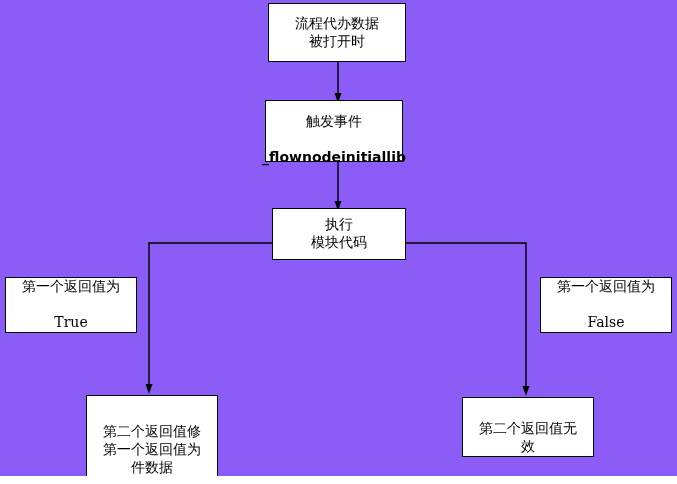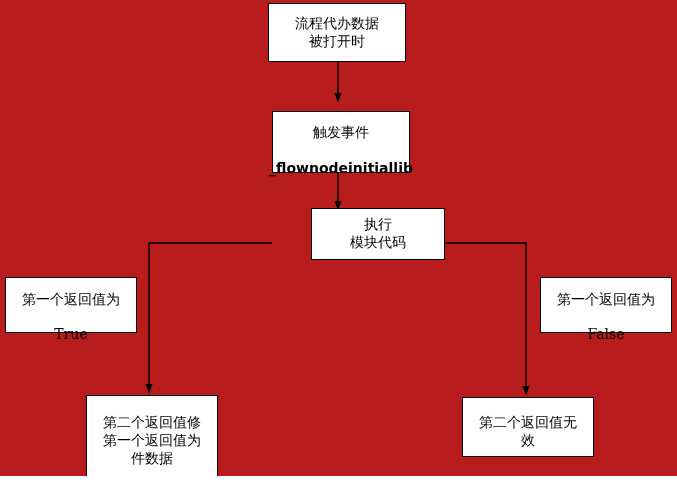--- a/index.html
+++ b/index.html
@@ -7,21 +7,21 @@
     padding: 0;
     background: #ffffff;
   }
   body {
     font-family: "DejaVu Sans", "Liberation Sans", sans-serif;
   }
   #canvas {
     position: relative;
     width: 677px;
     height: 476px;
-    background: #b91c1c;
+    background: #8b5cf6;
     overflow: hidden;
   }
   .node {
     position: absolute;
     box-sizing: border-box;
     border: 1px solid #000000;
     background: #ffffff;
     display: flex;
     align-items: center;
     justify-content: center;
@@ -42,21 +42,21 @@
     font-family: "DejaVu Serif", "Liberation Serif", serif;
     margin-top: 40px;
   }
   .mono-ish {
     font-family: "DejaVu Sans", "Liberation Sans", sans-serif;
     font-weight: bold;
   }
 
   
   .annot {
-    align-items: center;
+    align-items: flex-end;
     padding-top: 7px;
   }
 
   #wires {
     position: absolute;
     left: 0;
     top: 0;
     width: 677px;
     height: 484px;
     pointer-events: none;
@@ -81,28 +81,28 @@
     <path d="M 272 243 L 149 243 L 149 389" fill="none" stroke="#000000" stroke-width="1.4" marker-end="url(#arrow)"></path>
 
     <path d="M 406 243 L 526 243 L 526 391" fill="none" stroke="#000000" stroke-width="1.4" marker-end="url(#arrow)"></path>
   </svg>
 
   <div class="node spine" style="left:268px; top:3px; width:138px; height:59px;">
     <span class="label">流程代办数据
 被打开时</span>
   </div>
 
-  <div class="node spine" style="left:272px; top:100px; width:138px; height:62px;margin-top:11px;">
+  <div class="node spine" style="left:265px; top:100px; width:138px; height:62px;">
     <span class="label">
       <span>触发事件</span><br>
       <span class="mono-ish">_flownodeinitiallib</span>
     </span>
   </div>
 
-  <div class="node spine" style="left:272px; top:208px; width:134px; height:52px;margin-left:39px;">
+  <div class="node spine" style="left:272px; top:208px; width:134px; height:52px;">
     <span class="label">执行
 模块代码</span>
   </div>
 
   <div class="node annot" style="left:5px; top:277px; width:132px; height:56px;">
     <span class="label">
       <span>第一个返回值为</span><br>
       <span class="serif-line">True</span>
     </span>
   </div>

